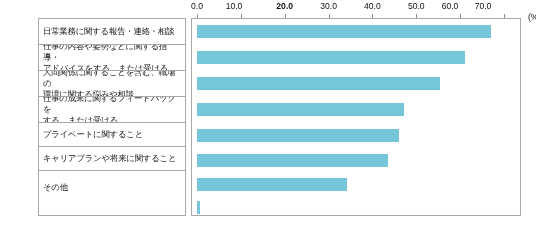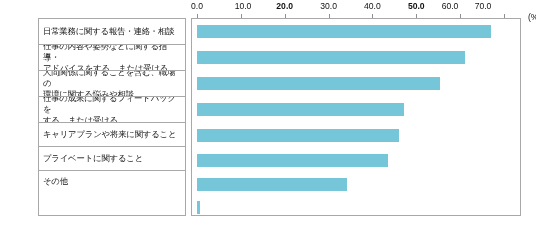--- a/index.html
+++ b/index.html
@@ -130,29 +130,29 @@
 </style>
 </head>
 <body>
 
 <div id="chart-root">
 
   <div id="axis-area">
     <div id="axis-line"></div>
   <div class="axis-tick-label" style="left: 161px;">0.0</div>
       <div class="axis-tick" style="left: 161px;"></div>
-      <div class="axis-tick-label" style="left: 207px;">10.0</div>
+      <div class="axis-tick-label" style="left: 198px;">10.0</div>
       <div class="axis-tick" style="left: 204.857px;"></div>
       <div class="axis-tick-label" style="left: 248.714px; font-weight: bold;">20.0</div>
       <div class="axis-tick" style="left: 248.714px;"></div>
       <div class="axis-tick-label" style="left: 292.571px; text-align: center;">30.0</div>
       <div class="axis-tick" style="left: 292.571px;"></div>
       <div class="axis-tick-label" style="left: 336.429px; text-align: right;">40.0</div>
       <div class="axis-tick" style="left: 336.429px;"></div>
-      <div class="axis-tick-label" style="left: 380.286px; font-weight: bold;">50.0</div>
+      <div class="axis-tick-label" style="left: 380.286px;">50.0</div>
       <div class="axis-tick" style="left: 380.286px;"></div>
       <div class="axis-tick-label" style="left: 414px;">60.0</div>
       <div class="axis-tick" style="left: 424.143px;"></div>
       <div class="axis-tick-label" style="left: 447px;">70.0</div>
       <div class="axis-tick" style="left: 468px;"></div>
     </div>
   <div id="axis-unit">(%)</div>
 
   <div id="label-table">
       <div class="label-row" style="height: 26px; align-items: center;">
@@ -164,26 +164,26 @@
       </div>
       <div class="label-row" style="height: 26px;">
         <span class="label-text">人間関係に関することを含む、職場の
 環境に関する悩みや相談</span>
       </div>
       <div class="label-row" style="height: 26px;">
         <span class="label-text">仕事の成果に関するフィードバックを
 する、または受ける</span>
       </div>
       <div class="label-row" style="height: 24px;">
+        <span class="label-text">プライベートに関すること</span>
+      </div>
+      <div class="label-row" style="height: 24px;">
         <span class="label-text">キャリアプランや将来に関すること</span>
       </div>
-      <div class="label-row" style="height: 24px;">
-        <span class="label-text">プライベートに関すること</span>
-      </div>
-      <div class="label-row" style="height: 22px;">
+      <div class="label-row" style="height: 22px; align-items: flex-end;">
         <span class="label-text">その他</span>
       </div>
     </div>
 
   <div id="plot-panel"></div>
   <div id="plot-left-edge"></div>
 
   <div id="bars-layer">
       <div class="bar" style="width: 293.843px; left: 0px; top: 6.5px;"></div>
       <div class="bar" style="width: 267.529px; left: 0px; top: 32.5px;"></div>

